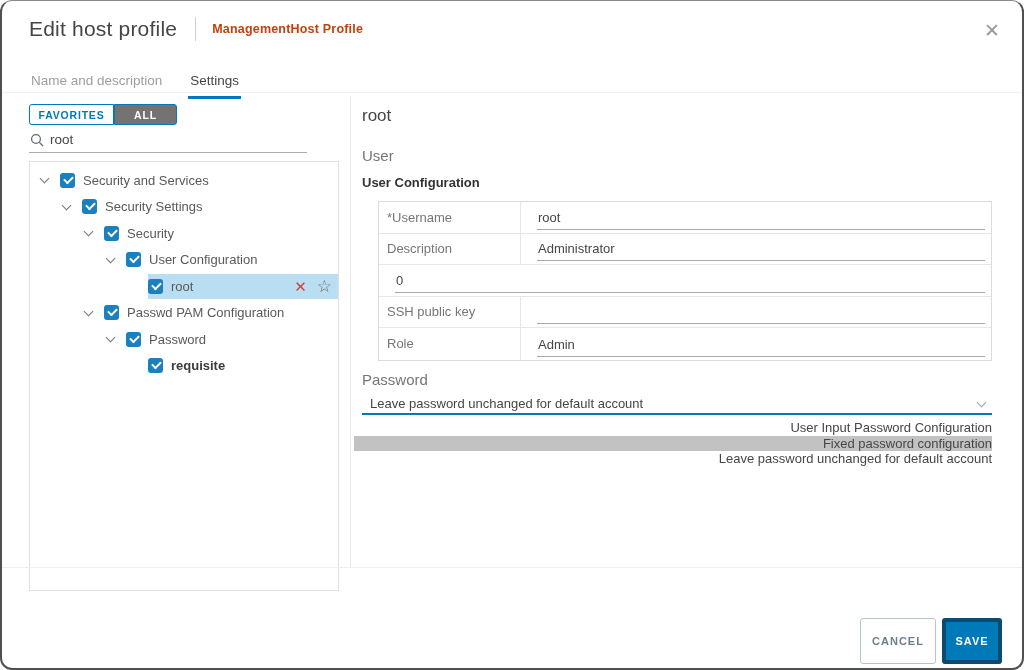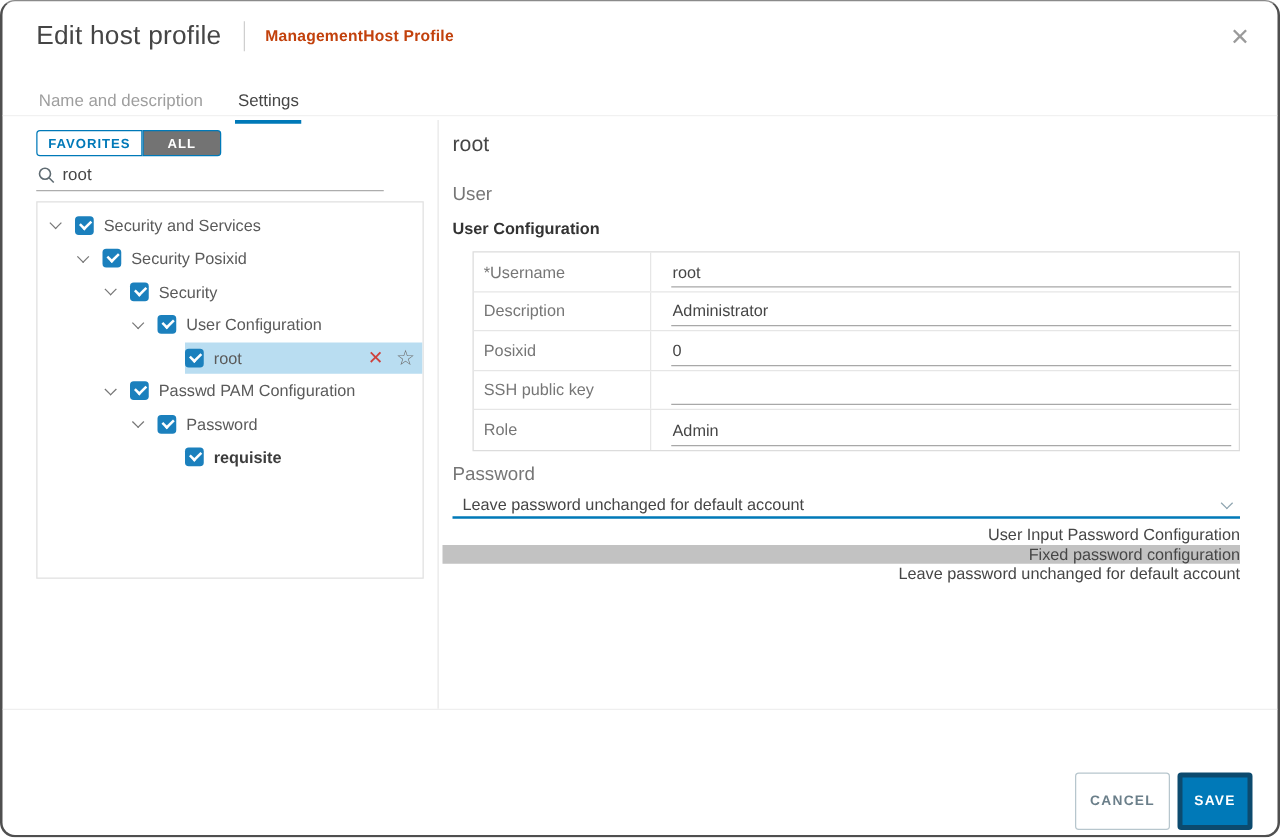--- a/index.html
+++ b/index.html
@@ -46,21 +46,21 @@
 
   .search-row { position: absolute; left: 27px; top: 129px; width: 278px; }
   .search-inner { display: flex; align-items: center; gap: 6px; padding: 2px 0 5px 1px; border-bottom: 1px solid #adadad; }
   .search-icon { width: 14px; height: 14px; flex: 0 0 auto; }
   .search-input {
     border: none; outline: none; font-size: 13.5px; color: #464646; width: 100%;
     font-family: "Liberation Sans", "DejaVu Sans", sans-serif; background: transparent;
   }
 
   .tree-panel {
-    position: absolute; left: 27px; top: 160px; width: 310px; height: 302px;
+    position: absolute; left: 27px; top: 160px; width: 310px; height: 430px;
     border: 1px solid #e0e0e0; background: #fff; overflow: hidden; padding-top: 5px;
   }
   .tree-row { display: flex; align-items: center; height: 26.5px; font-size: 13px; color: #5a5a5a; }
   .tree-row .row-inner { display: flex; align-items: center; flex: 1 1 auto; height: 25px; }
   .lvl-0 { padding-left: 8px; }
   .lvl-1 { padding-left: 30px; }
   .lvl-2 { padding-left: 52px; }
   .lvl-3 { padding-left: 74px; }
   .leaf  { padding-left: 118px; }
   .chevron {
@@ -174,21 +174,21 @@
 
     <div class="tree-row lvl-0">
       <span class="chevron"></span>
       <span class="checkbox"></span>
       <span class="label">Security and Services</span>
     </div>
 
     <div class="tree-row lvl-1">
       <span class="chevron"></span>
       <span class="checkbox"></span>
-      <span class="label">Security Posixid</span>
+      <span class="label">Security Settings</span>
     </div>
 
     <div class="tree-row lvl-2">
       <span class="chevron"></span>
       <span class="checkbox"></span>
       <span class="label">Security</span>
     </div>
 
     <div class="tree-row lvl-3">
       <span class="chevron"></span>
@@ -239,21 +239,20 @@
           <input class="value-input" value="root" style="">
         </div>
     </div>
     <div class="table-row">
       <div class="cell-label">Description</div>
       <div class="cell-value">
           <input class="value-input" value="Administrator" style="">
         </div>
     </div>
     <div class="table-row">
-      <div class="cell-label">Posixid</div>
       <div class="cell-value">
           <input class="value-input" value="0" style="">
         </div>
     </div>
     <div class="table-row">
       <div class="cell-label">SSH public key</div>
       <div class="cell-value">
           <input class="value-input" value="" style="">
         </div>
     </div>

